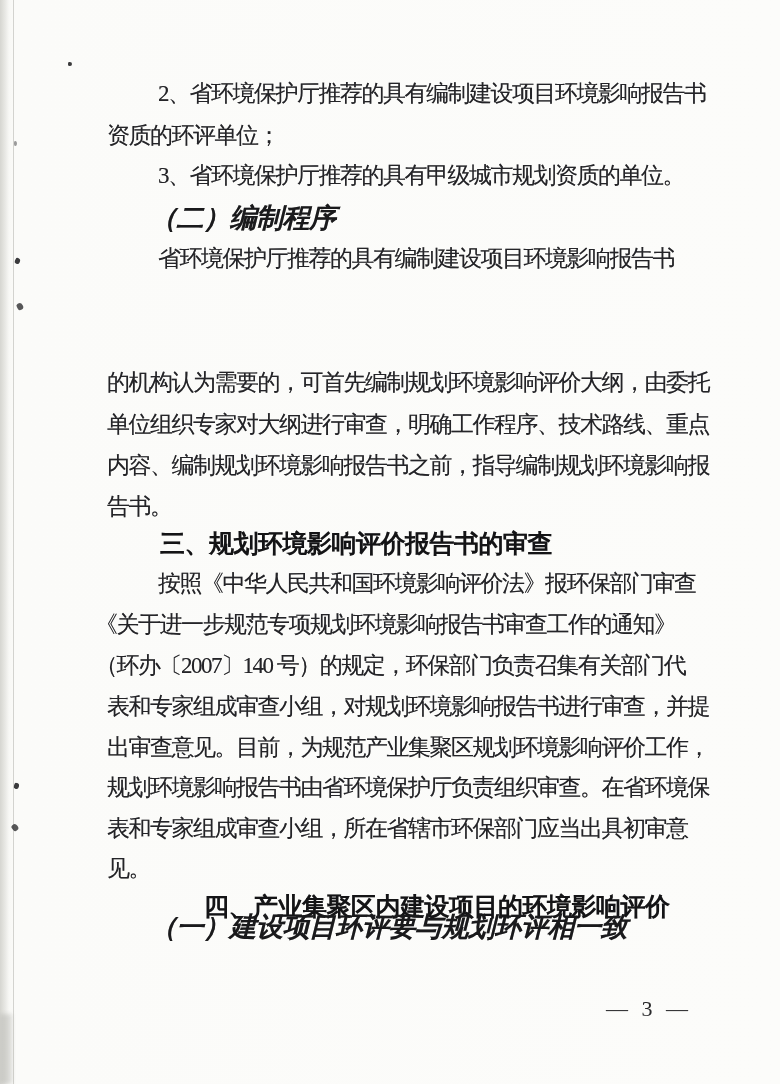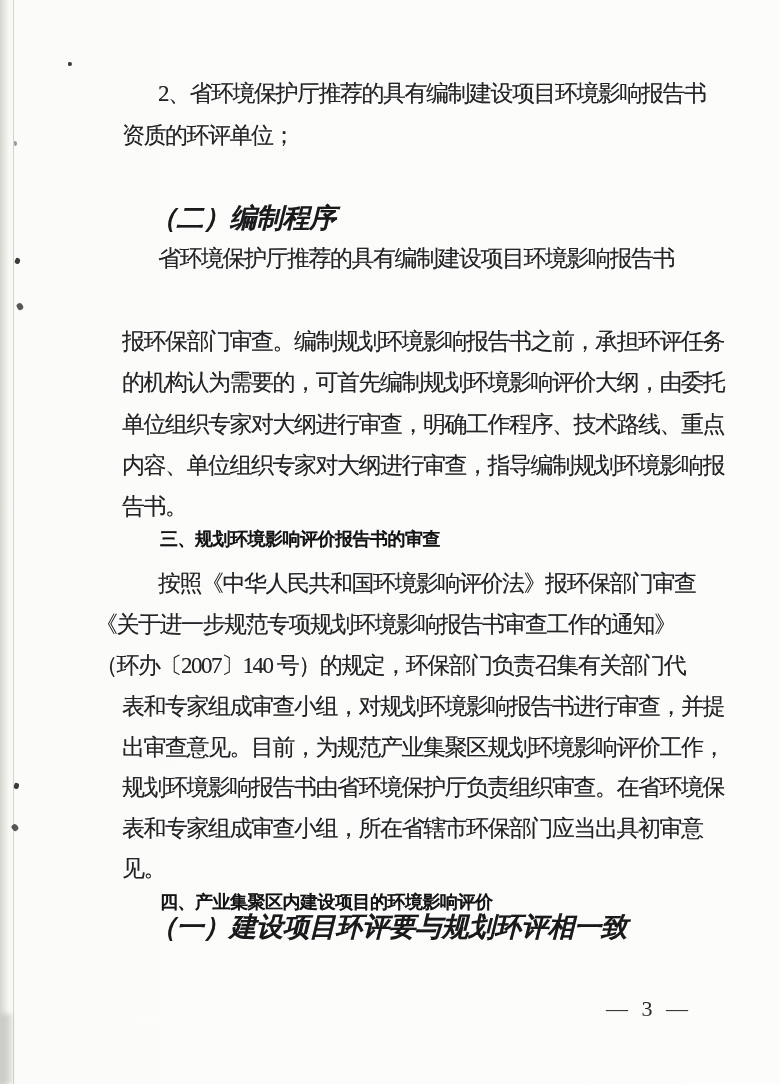--- a/index.html
+++ b/index.html
@@ -40,28 +40,28 @@
 
   
   .line{
     position:absolute;
     white-space:nowrap;
     font-size:23px;
     letter-spacing:-1.5px;
     color:#242428;
     text-shadow:0 0 .5px rgba(30,30,30,.45);
   }
-  .body-left{left:122px;}
+  .body-left{left:107px;}
   .indent{left:158px;}
   .hang{left:95px;}
   .heading{
     left:160px;
     font-family:"Liberation Sans",sans-serif;
     font-weight:700;
-    font-size:18px;
+    font-size:25px;
     letter-spacing:-.5px;
     color:#141416;
   }
   .subhead{
     left:150px;
     font-weight:700;
     font-style:italic;
     font-size:27px;
     letter-spacing:-.5px;
     color:#1a1a1c;
@@ -79,21 +79,21 @@
   #line-10{top:491px;}
   #line-11{top:527px;}
   #line-12{top:568px;}
   #line-13{top:609px;}
   #line-14{top:650px;}
   #line-15{top:691px;}
   #line-16{top:732px;}
   #line-17{top:772px;}
   #line-18{top:813px;}
   #line-19{top:853px;}
-  #line-20{top:890px;}
+  #line-20{top:890px;margin-left:44px;}
   #line-21{top:909px;}
 
   .page-num{
     position:absolute;
     left:606px;top:996px;
     font-size:22px;
     letter-spacing:4px;
     color:#2a2a2c;
     font-family:"Liberation Serif",serif;
   }
@@ -108,26 +108,26 @@
   <div class="edge-shade-bottom-left"></div>
   <div class="speck s1"></div>
   <div class="speck s2"></div>
   <div class="speck s3"></div>
   <div class="speck s4"></div>
   <div class="speck s5"></div>
   <div class="speck s6"></div>
 
   <div class="line indent" id="line-0">2、省环境保护厅推荐的具有编制建设项目环境影响报告书</div>
   <div class="line body-left" id="line-1">资质的环评单位；</div>
+  <div class="line indent" id="line-2">3、省环境保护厅推荐的具有甲级城市规划资质的单位。</div>
   <div class="line subhead" id="line-3">（二）编制程序</div>
   <div class="line indent" id="line-4">省环境保护厅推荐的具有编制建设项目环境影响报告书</div>
-  <div class="line body-left" id="line-6">报环保部门审查。编制规划环境影响报告书之前，承担环评任务</div>
   <div class="line body-left" id="line-7">的机构认为需要的，可首先编制规划环境影响评价大纲，由委托</div>
   <div class="line body-left" id="line-8">单位组织专家对大纲进行审查，明确工作程序、技术路线、重点</div>
-  <div class="line body-left" id="line-9">内容、单位组织专家对大纲进行审查，指导编制规划环境影响报</div>
+  <div class="line body-left" id="line-9">内容、编制规划环境影响报告书之前，指导编制规划环境影响报</div>
   <div class="line body-left" id="line-10">告书。</div>
   <div class="line heading" id="line-11">三、规划环境影响评价报告书的审查</div>
   <div class="line indent" id="line-12">按照《中华人民共和国环境影响评价法》报环保部门审查</div>
   <div class="line hang" id="line-13">《关于进一步规范专项规划环境影响报告书审查工作的通知》</div>
   <div class="line hang" id="line-14">（环办〔2007〕140 号）的规定，环保部门负责召集有关部门代</div>
   <div class="line body-left" id="line-15">表和专家组成审查小组，对规划环境影响报告书进行审查，并提</div>
   <div class="line body-left" id="line-17">规划环境影响报告书由省环境保护厅负责组织审查。在省环境保</div>
   <div class="line body-left" id="line-16">出审查意见。目前，为规范产业集聚区规划环境影响评价工作，</div>
   <div class="line body-left" id="line-18">表和专家组成审查小组，所在省辖市环保部门应当出具初审意</div>
   <div class="line body-left" id="line-19">见。</div>

